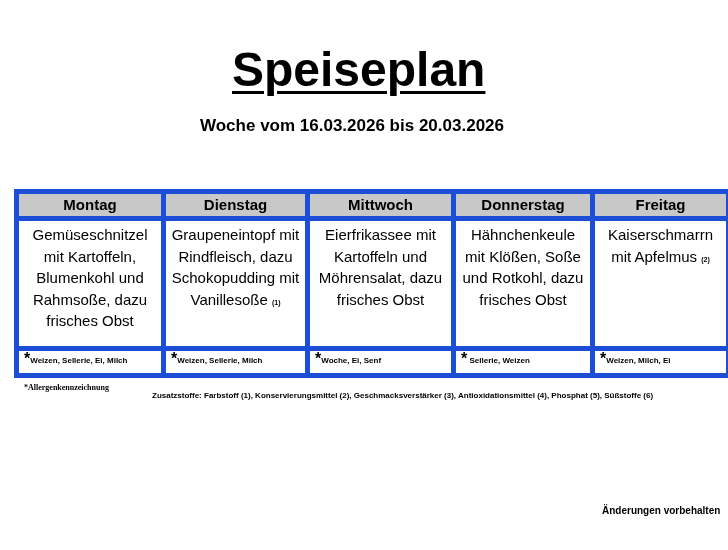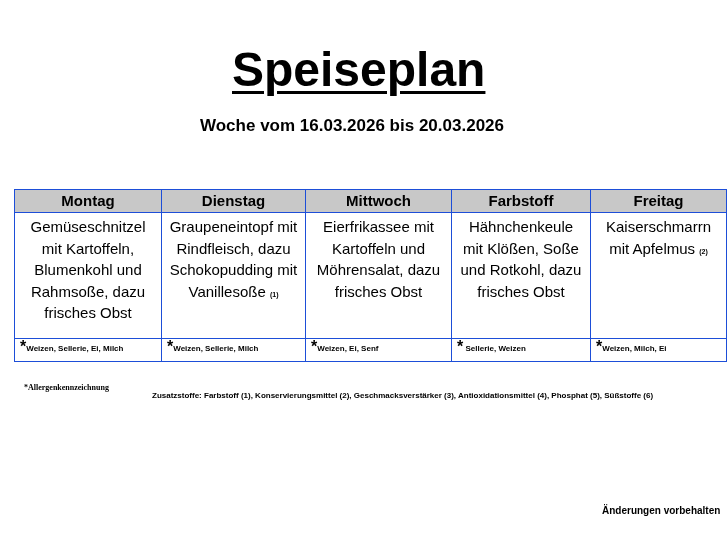--- a/index.html
+++ b/index.html
@@ -5,21 +5,21 @@
     html, body { margin: 0; padding: 0; background: #ffffff; }
     body { width: 728px; height: 550px; position: relative; overflow: hidden;
            font-family: "Liberation Sans", "DejaVu Sans", sans-serif; color: #000; }
     .title { position: absolute; left: 232px; top: 42px; font-size: 48px; font-weight: bold;
              text-decoration: underline; text-decoration-thickness: 3px; text-underline-offset: 5px;
              letter-spacing: 0px; }
     .subtitle { position: absolute; left: 200px; top: 116px; font-size: 17px; font-weight: bold;
                 text-underline-offset: 3px; }
     table.menu { position: absolute; left: 14px; top: 189px; width: 712px; border-collapse: collapse;
                  table-layout: fixed; }
-    table.menu th, table.menu td { border: 1px solid #1d4ed8; vertical-align: top; }
+    table.menu th, table.menu td { border: 5px solid #1d4ed8; vertical-align: top; }
     table.menu th { background: #c8c8c8; height: 22px; font-size: 15px; font-weight: bold;
                     text-align: center; padding: 0; line-height: 22px; }
     table.menu td.dish { height: 122px; font-size: 15px; line-height: 21.5px; padding: 3px 5px 0 5px; text-align: center; }
     table.menu td.allergen { height: 20px; font-size: 8px; padding: 2px 5px 0 5px; font-weight: bold; }
     .star { font-size: 16px; font-weight: bold; vertical-align: top; line-height: 12px; }
     .anote { position: relative; top: 3px; }
     .sup { font-size: 7px; font-weight: bold; }
     .legend { position: absolute; top: 383px; font-size: 8px; font-weight: bold; }
     .legend.left { left: 24px; font-family: Liberation Serif, serif; }
     .legend.right { left: 152px; margin-top: 8px; }
@@ -37,36 +37,36 @@
       <col style="width:144px">
       <col style="width:146px">
       <col style="width:139px">
       <col style="width:136px">
   </colgroup>
   <thead>
     <tr>
       <th>Montag</th>
       <th>Dienstag</th>
       <th>Mittwoch</th>
-      <th>Farbstoff</th>
+      <th>Donnerstag</th>
       <th>Freitag</th>
     </tr>
   </thead>
   <tbody>
     <tr>
       <td class="dish"><span>Gemüseschnitzel mit Kartoffeln, Blumenkohl und Rahmsoße, dazu frisches Obst</span> <span class="sup"></span></td>
       <td class="dish"><span>Graupeneintopf mit Rindfleisch, dazu Schokopudding mit Vanillesoße</span> <span class="sup">(1)</span></td>
       <td class="dish"><span>Eierfrikassee mit Kartoffeln und Möhrensalat, dazu frisches Obst</span> <span class="sup"></span></td>
       <td class="dish"><span>Hähnchenkeule mit Klößen, Soße und Rotkohl, dazu frisches Obst</span> <span class="sup"></span></td>
       <td class="dish"><span>Kaiserschmarrn mit Apfelmus</span> <span class="sup">(2)</span></td>
     </tr>
     <tr>
       <td class="allergen"><span class="star">*</span><span class="anote">Weizen, Sellerie, Ei, Milch</span></td>
       <td class="allergen"><span class="star">*</span><span class="anote">Weizen, Sellerie, Milch</span></td>
-      <td class="allergen"><span class="star">*</span><span class="anote">Weizen, Ei, Senf</span></td>
+      <td class="allergen"><span class="star">*</span><span class="anote">Woche, Ei, Senf</span></td>
       <td class="allergen"><span class="star">*</span> <span class="anote">Sellerie, Weizen</span></td>
       <td class="allergen"><span class="star">*</span><span class="anote">Weizen, Milch, Ei</span></td>
     </tr>
   </tbody>
 </table>
 
 <div class="legend left">*Allergenkennzeichnung</div>
 <div class="legend right">Zusatzstoffe: Farbstoff (1), Konservierungsmittel (2), Geschmacksverstärker (3), Antioxidationsmittel (4), Phosphat (5), Süßstoffe (6)</div>
 
 <div class="footnote">Änderungen vorbehalten</div>

